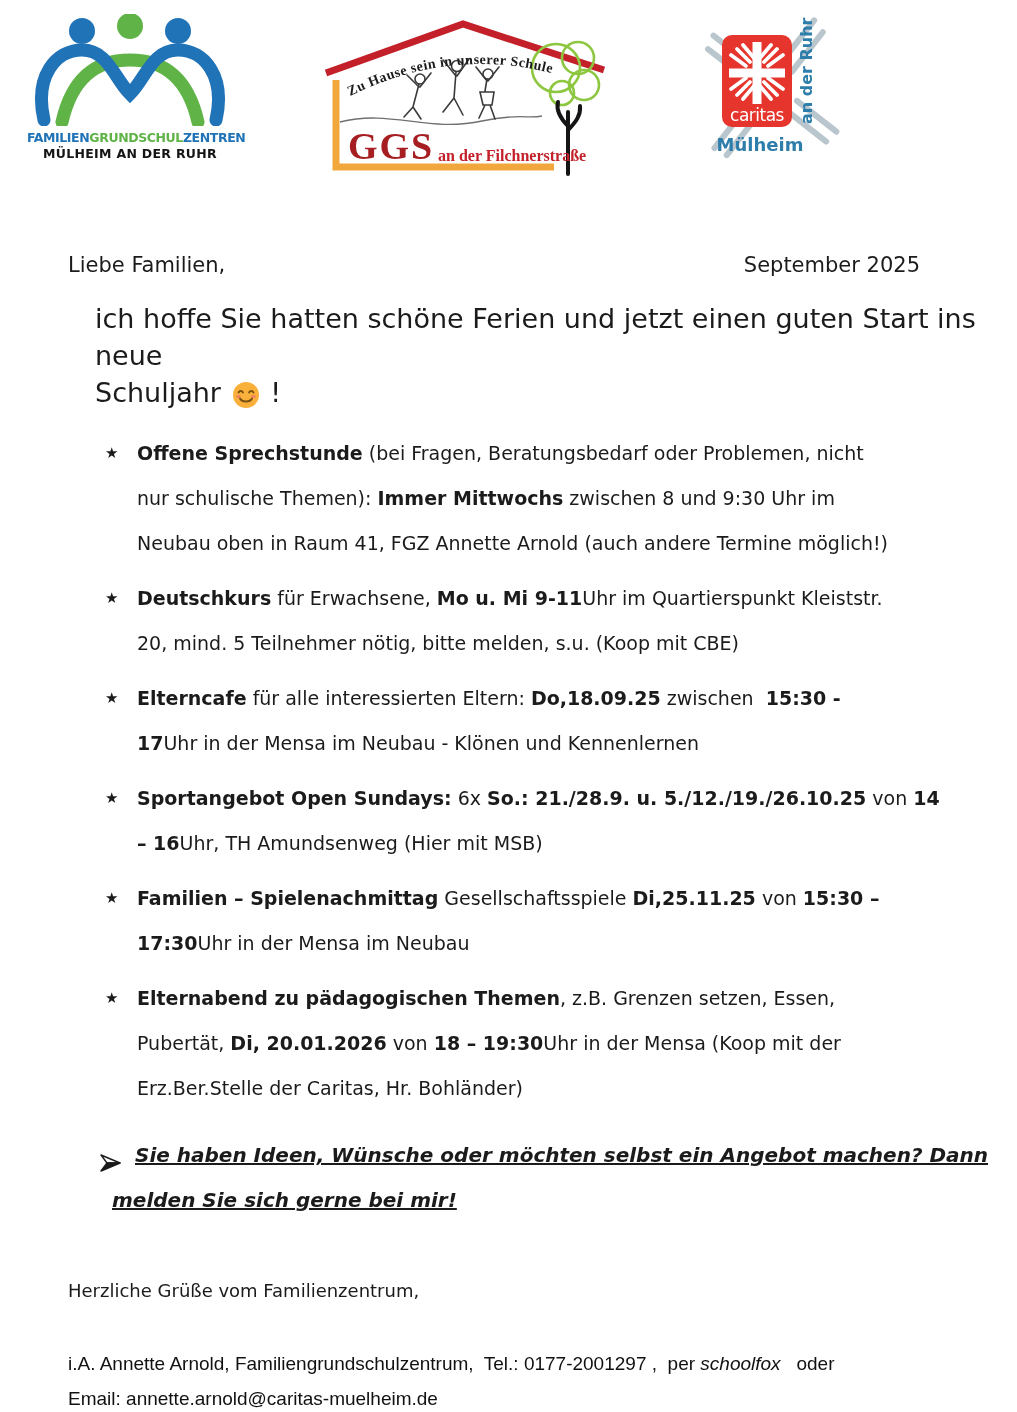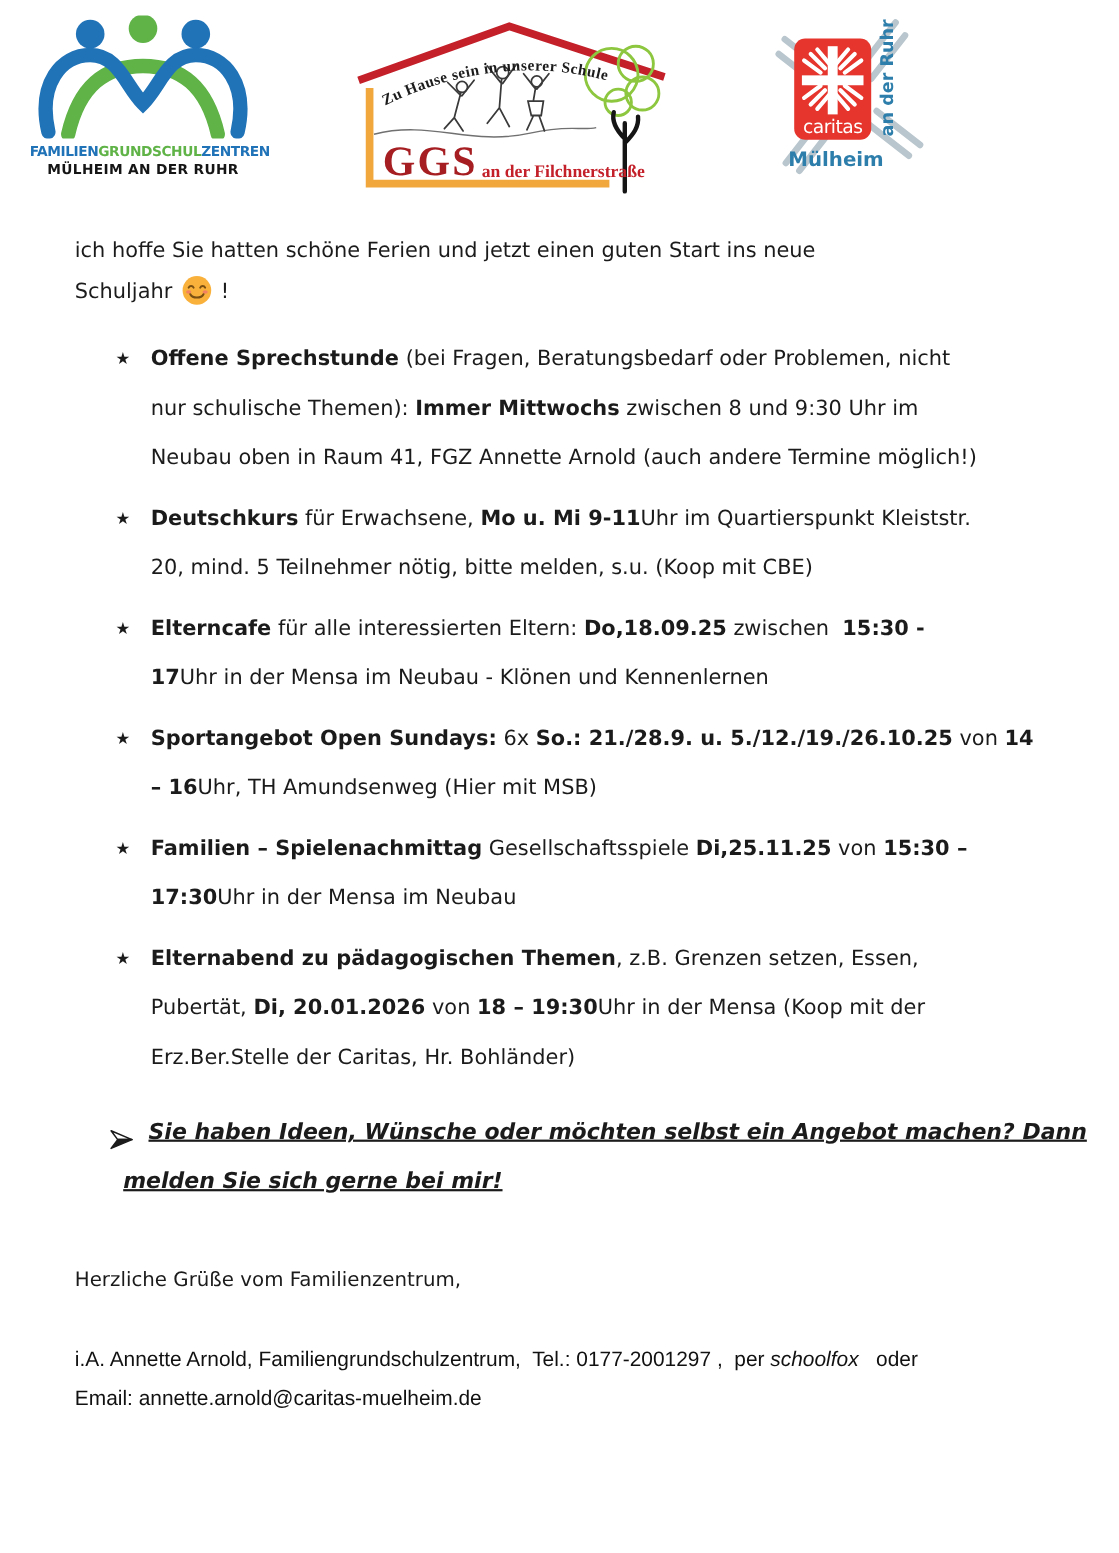--- a/index.html
+++ b/index.html
@@ -14,21 +14,21 @@
   .logo-fgz{left:27px;top:14px;width:206px;text-align:center;}
   .fgz-line1{font-weight:bold;font-size:12.5px;letter-spacing:-0.4px;white-space:nowrap;text-align:center;}
   .fgz-line2{font-weight:bold;font-size:12.5px;letter-spacing:0.3px;color:#151515;margin-top:1px;}
   .fgz-blue{color:#2173b8;} .fgz-green{color:#5fb347;}
   .logo-ggs{left:320px;top:16px;width:290px;}
   .logo-caritas{left:684px;top:2px;width:174px;}
   
   .content{padding-left:68px;}
   .greeting-row{display:flex;justify-content:space-between;width:852px;margin-top:60px;
     font-size:21px;line-height:30px;}
-  .intro{margin-top:20px;font-size:19px;line-height:37px;white-space:pre-wrap;}
+  .intro{margin-top:20px;font-size:27px;line-height:37px;white-space:pre-wrap;margin-left:27px;}
   .emoji{display:inline-block;vertical-align:-7px;margin:0 2px;}
   .offers-heading{margin-top:16px;font-size:20px;line-height:30px;}
   .offers-list{margin-top:20px;}
   .offer-item{position:relative;padding-left:69px;margin-bottom:10px;font-size:19px;
     line-height:45px;white-space:pre-wrap;}
   .offer-item .star{position:absolute;left:37px;top:0;font-size:15px;line-height:45px;}
   .b{font-weight:bold;} .i{font-style:italic;text-align:right;}
   .invite{position:relative;margin-top:22px;padding-left:44px;text-indent:23px;
     font-size:20px;line-height:45px;font-weight:bold;font-style:italic;white-space:pre-wrap;text-decoration:underline;}
   .invite .arrow{position:absolute;left:8px;top:12px;}
@@ -107,20 +107,24 @@
         </g>
         <text x="73" y="119" text-anchor="middle" font-family="DejaVu Sans, sans-serif" font-size="17" letter-spacing="-0.5" fill="#ffffff">caritas</text>
         <text x="76" y="149" text-anchor="middle" font-family="DejaVu Sans, sans-serif" font-size="18" font-weight="bold" fill="#2e7eab">Mülheim</text>
         <text transform="rotate(-90 128 122)" x="128" y="122" font-family="DejaVu Sans, sans-serif" font-size="16" font-weight="bold" fill="#2e7eab">an der Ruhr</text>
       </svg>
     </div>
   </div>
 
   <div class="content">
 
+    <div class="greeting-row">
+      <span>Liebe Familien,</span>
+      <span>September 2025</span>
+    </div>
 
     <div class="intro"><span>ich hoffe Sie hatten schöne Ferien und jetzt einen guten Start ins neue
 Schuljahr </span><svg class="emoji" width="28" height="28" viewBox="0 0 28 28">
           <circle cx="14" cy="14" r="13" fill="#f9b13c"></circle>
           <path d="M6.5,11.5 C7.5,9.5 10,9.5 11,11.5" fill="none" stroke="#7a4f12" stroke-width="1.8" stroke-linecap="round"></path>
           <path d="M17,11.5 C18,9.5 20.5,9.5 21.5,11.5" fill="none" stroke="#7a4f12" stroke-width="1.8" stroke-linecap="round"></path>
           <ellipse cx="6.5" cy="15.5" rx="2.4" ry="1.6" fill="#f0766b" opacity="0.8"></ellipse>
           <ellipse cx="21.5" cy="15.5" rx="2.4" ry="1.6" fill="#f0766b" opacity="0.8"></ellipse>
           <path d="M8,17.5 C10,21.5 18,21.5 20,17.5" fill="none" stroke="#7a4f12" stroke-width="1.9" stroke-linecap="round"></path>
         </svg><span> !</span></div>

